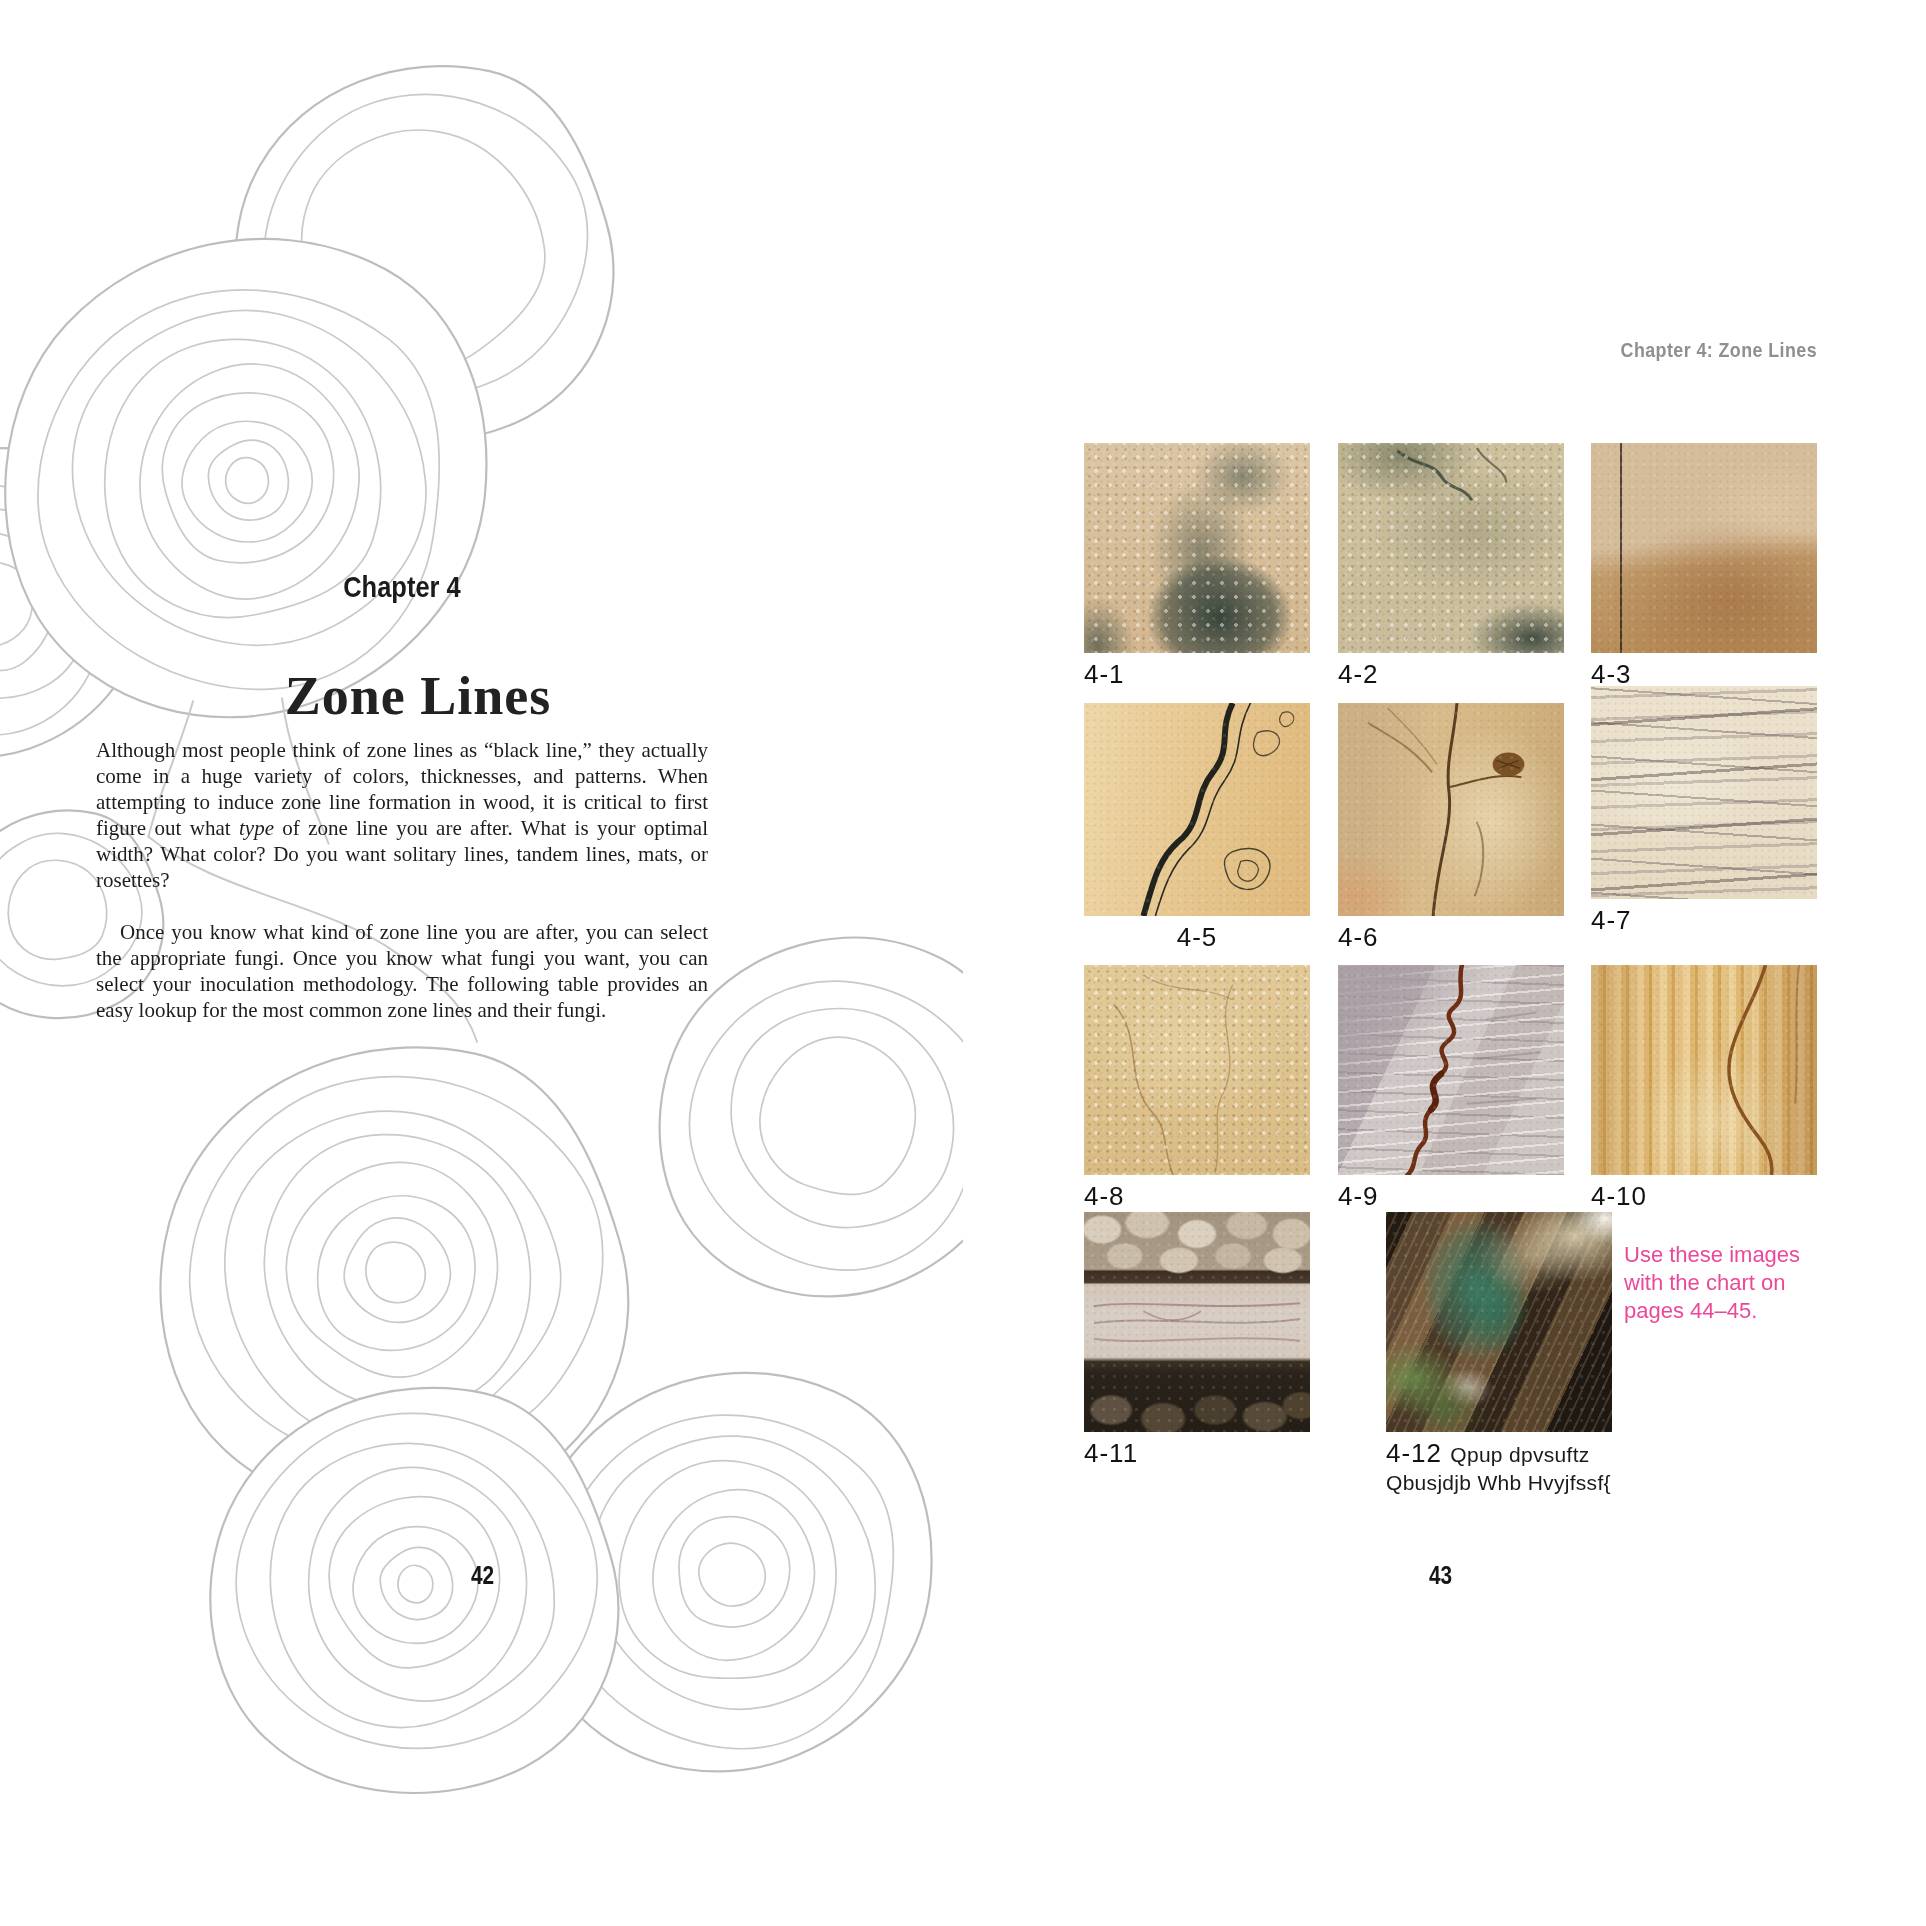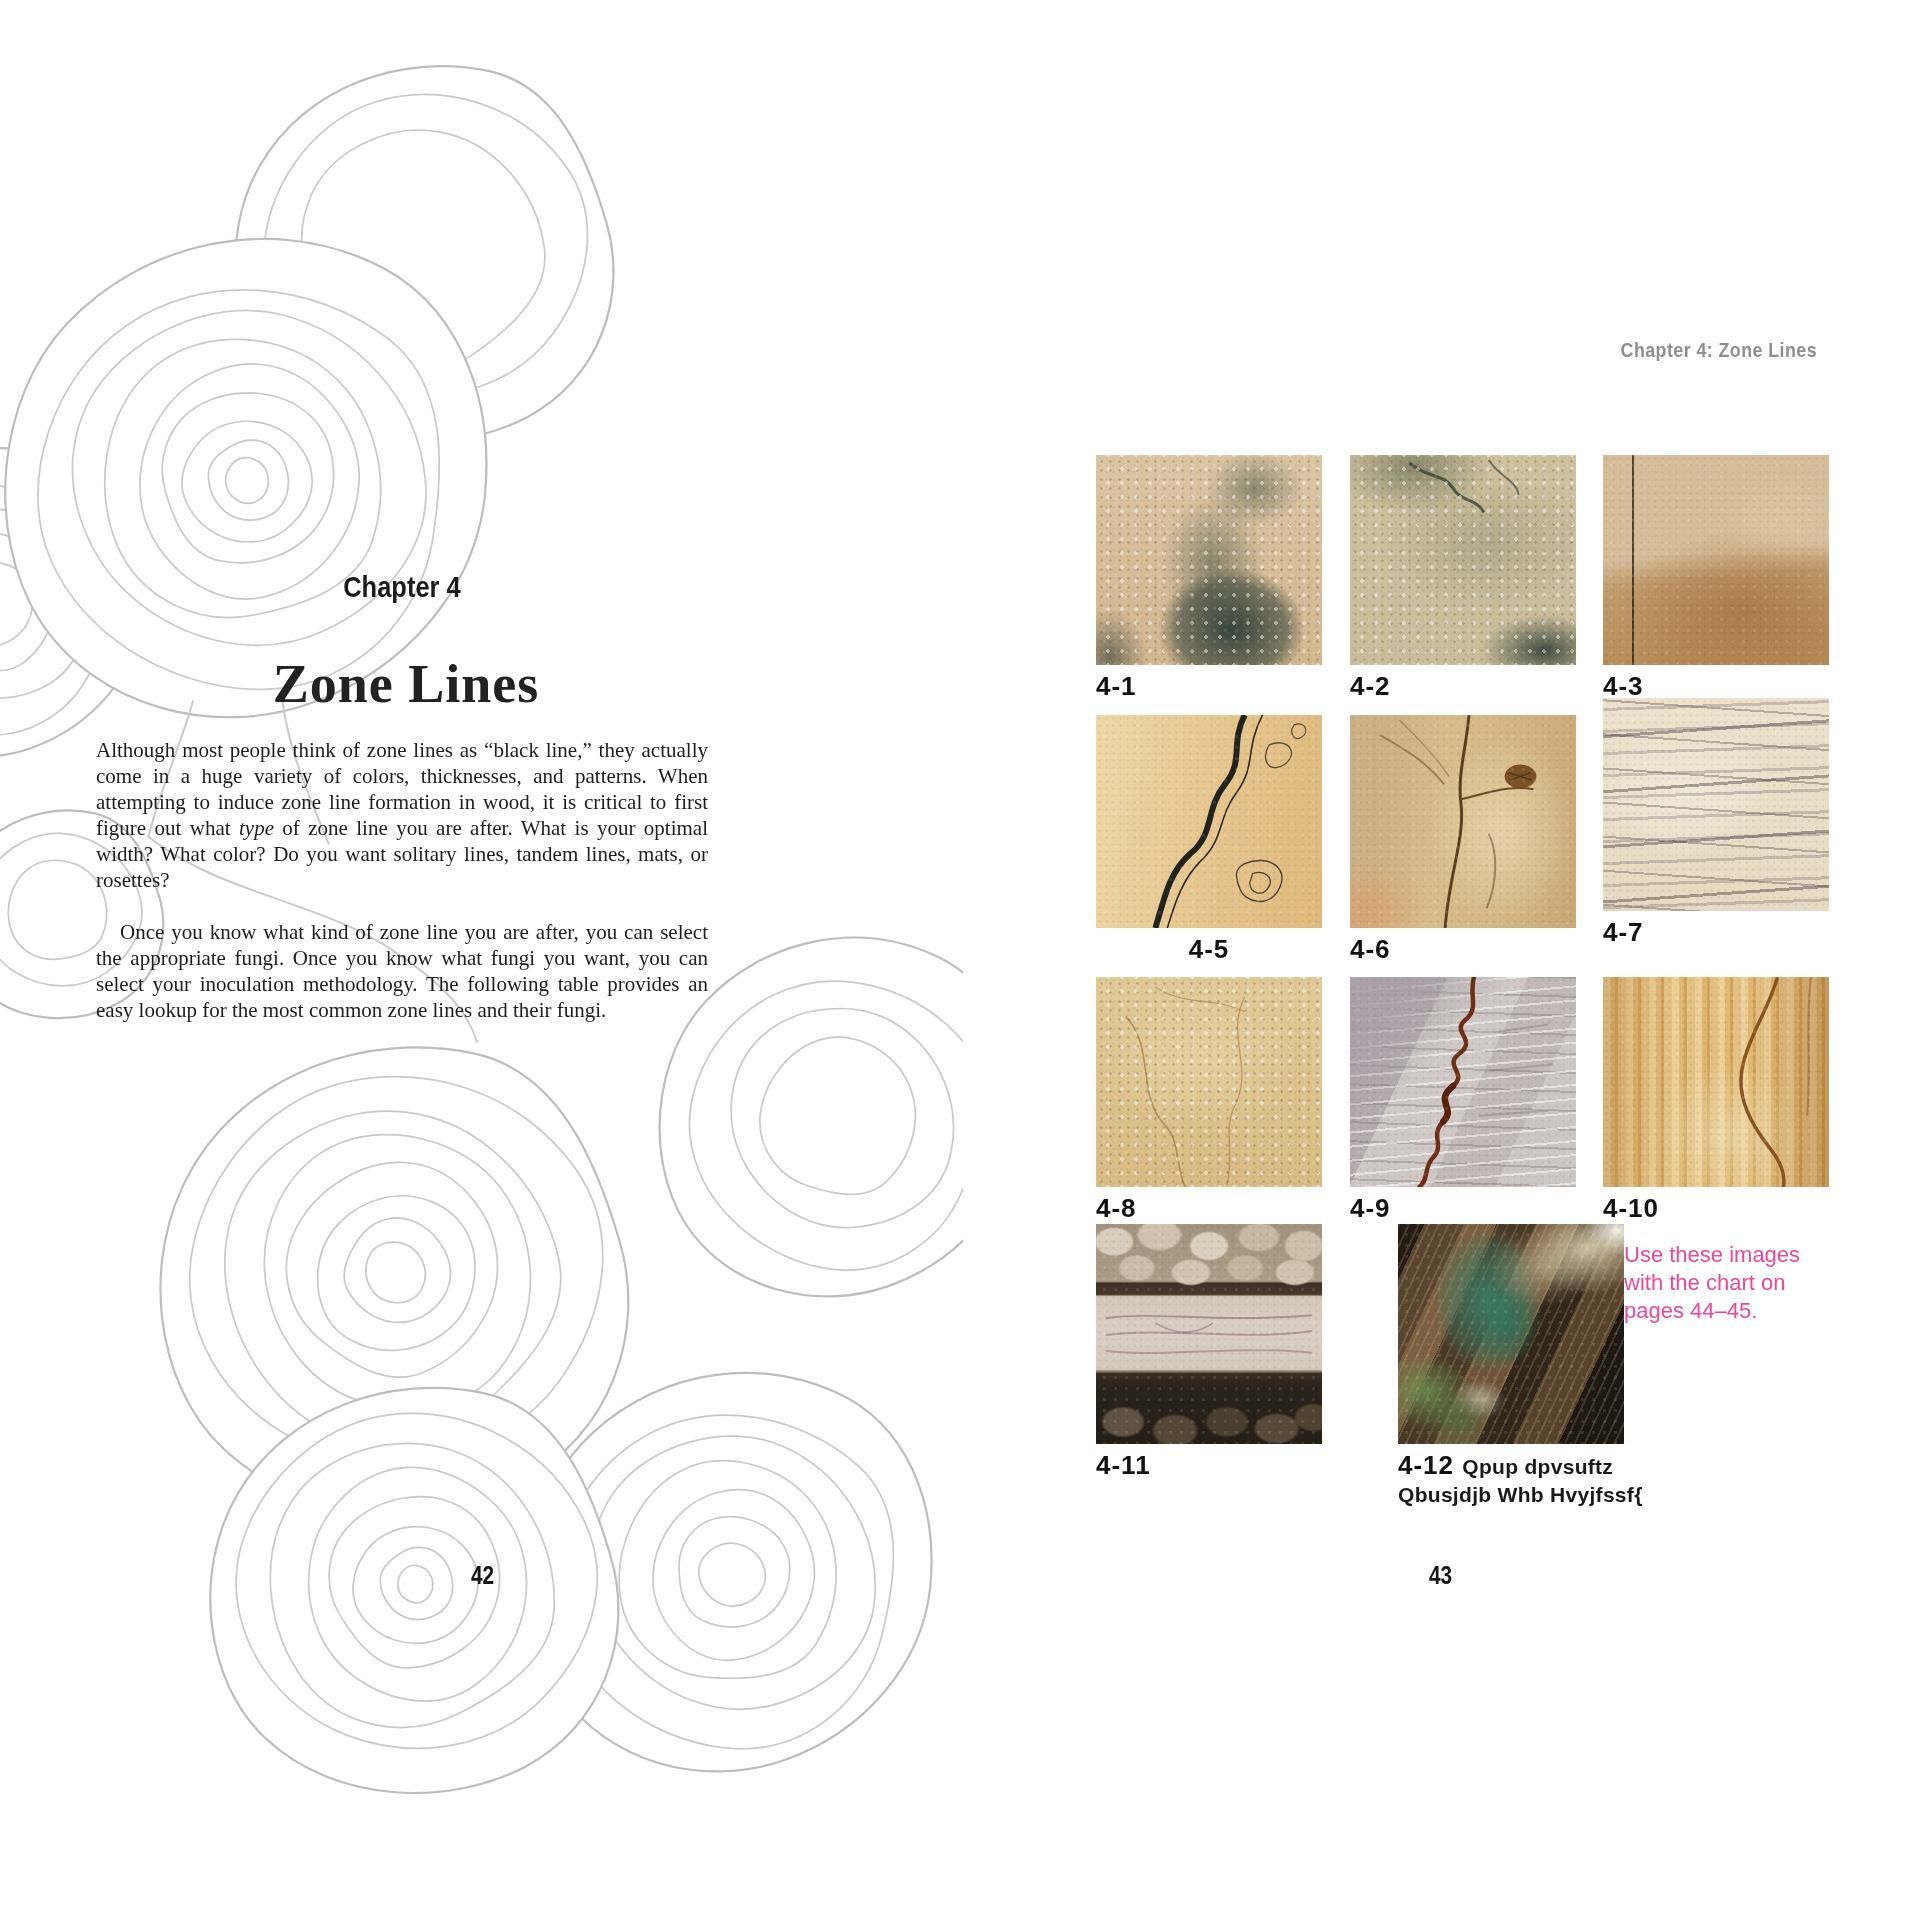--- a/index.html
+++ b/index.html
@@ -9,33 +9,33 @@
   svg.decor{position:absolute;left:0;top:0;z-index:0;}
   .decor use{fill:none;stroke:#c9c9c9;stroke-width:1.7px;}
   .decor use.outer{fill:#ffffff;stroke:#bdbdbd;stroke-width:2.2px;}
   .decor path.stem{fill:none;stroke:#c9c9c9;stroke-width:2px;stroke-linecap:round;}
   
   .chapter-label{position:absolute;left:96px;top:570px;width:612px;text-align:center;
     font-family:"Liberation Sans", sans-serif;font-weight:bold;font-size:30px;color:#1b1b1b;
     transform:scaleX(.85);z-index:2;}
   .book-title{position:absolute;left:96px;top:649px;width:612px;text-align:center;
     font-family:"Liberation Serif", serif;font-weight:600;font-size:54px;color:#222;
-    letter-spacing:1px;z-index:2;margin:4px;}
+    letter-spacing:1px;z-index:2;margin:16px;}
   .bodycopy{position:absolute;left:96px;top:737px;width:612px;z-index:2;}
   .bodycopy p{margin:0;font-size:21px;line-height:26px;text-align:justify;color:#1d1d1d;}
   .bodycopy p + p{margin-top:26px;text-indent:24px;}
   .pagenum{position:absolute;font-family:"Liberation Sans", sans-serif;font-weight:bold;
     font-size:26px;color:#161616;transform:scaleX(.8);z-index:3;width:79px;text-align:center;}
   .pagenum.left{left:443px;top:1560px;}
   .pagenum.right{left:1401px;top:1560px;}
   
   .running-header{position:absolute;left:1386px;top:338px;width:431px;text-align:right;
     font-family:"Liberation Sans", sans-serif;font-weight:bold;font-size:21px;color:#8f8f8f;
     letter-spacing:0.5px;transform:scaleX(.85);transform-origin:100% 50%;z-index:2;}
-  figure.fig{position:absolute;margin:12px;width:226px;z-index:2;font-weight:bold;}
+  figure.fig{position:absolute;margin:0;width:226px;z-index:2;}
   .photo{position:relative;width:226px;overflow:hidden;}
   .photo svg{position:absolute;left:0;top:0;width:100%;height:100%;}
   .photo.grain::after{content:"";position:absolute;inset:0;
     background-image:radial-gradient(rgba(0,0,0,.055) 25%, transparent 27%),
                      radial-gradient(rgba(255,255,255,.10) 22%, transparent 24%);
     background-size:7px 7px, 11px 11px;background-position:0 0, 3px 5px;}
   .photo.speckle::before{content:"";position:absolute;inset:0;z-index:1;
     background-image:radial-gradient(rgba(122,90,55,.30) 20%, transparent 23%),
                      radial-gradient(rgba(255,255,255,.45) 18%, transparent 21%);
     background-size:9px 9px, 14px 14px;background-position:1px 2px, 5px 7px;}

